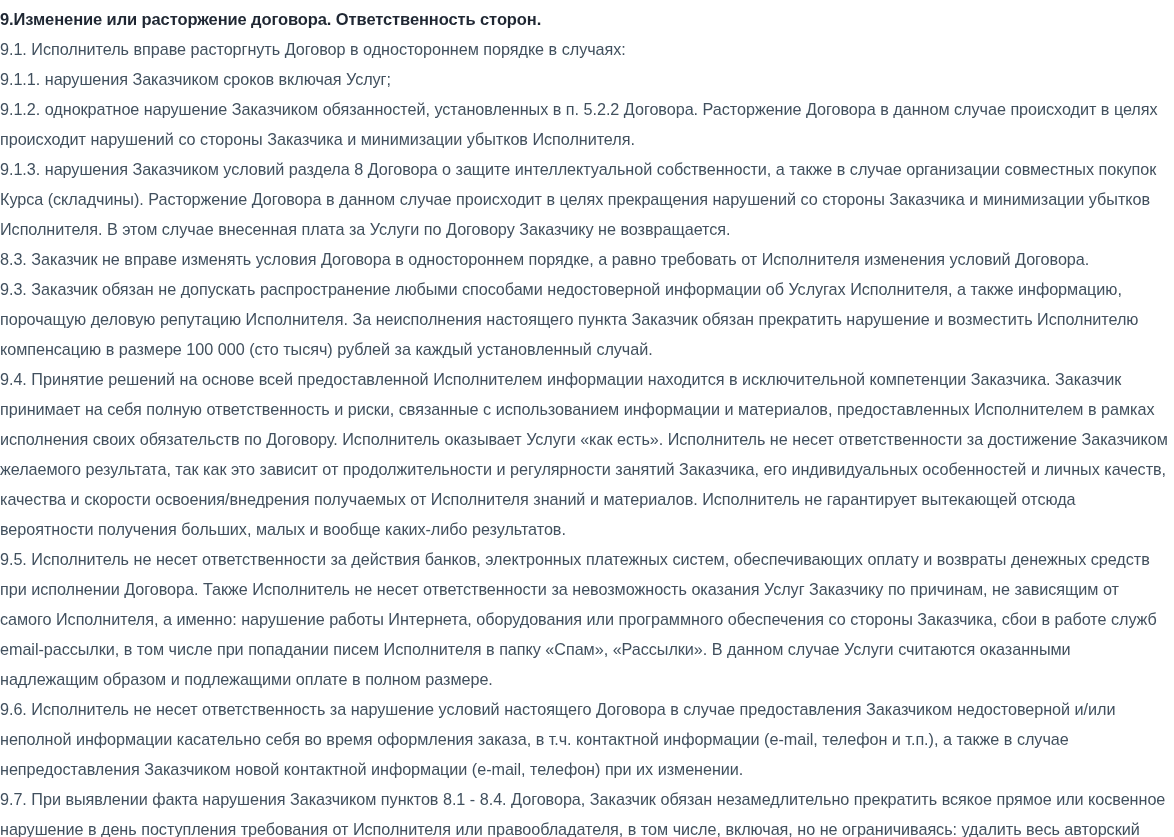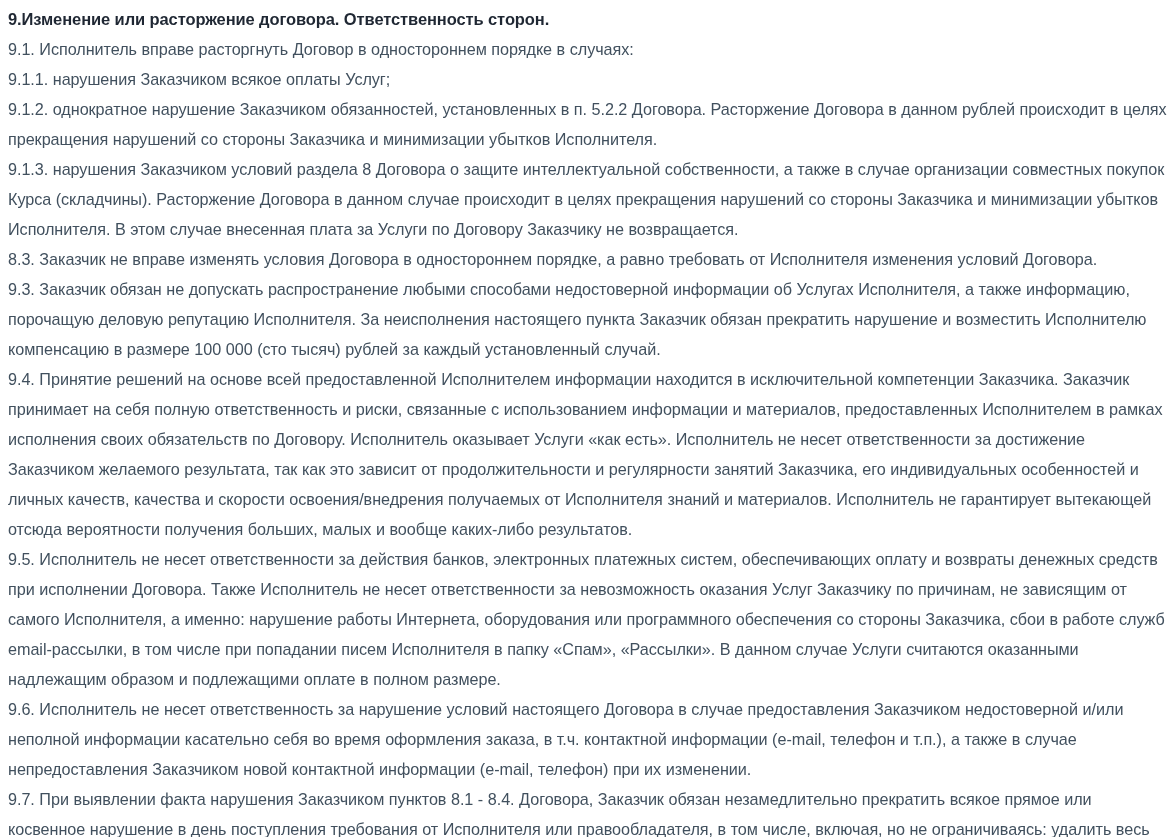--- a/index.html
+++ b/index.html
@@ -13,21 +13,21 @@
     height: 837px;
     overflow: hidden;
     font-family: "Liberation Sans", "DejaVu Sans", sans-serif;
     color: #41505e;
     -webkit-font-smoothing: antialiased;
   }
   .page {
     box-sizing: border-box;
     width: 1174px;
     height: 679px;
-    padding: 4px 6px 0 8px;
+    padding: 4px 6px 0 0;
     background: #ffffff;
   }
   .doc-heading {
     font-size: 16.5px;
     font-weight: bold;
     color: #1f2733;
     line-height: 30px;
     margin: 0 0 0 0;
     letter-spacing: -0.1px;
     white-space: nowrap;
@@ -45,23 +45,23 @@
 </style>
 </head>
 <body>
 
 <div class="page">
 
   <h1 class="doc-heading">9.Изменение или расторжение договора. Ответственность сторон.</h1>
 
   <p class="clause">9.1. Исполнитель вправе расторгнуть Договор в одностороннем порядке в случаях:</p>
 
-  <p class="clause">9.1.1. нарушения Заказчиком всякое оплаты Услуг;</p>
+  <p class="clause">9.1.1. нарушения Заказчиком сроков включая Услуг;</p>
 
-  <p class="clause">9.1.2. однократное нарушение Заказчиком обязанностей, установленных в п. 5.2.2 Договора. Расторжение Договора в данном рублей происходит в целях прекращения нарушений со стороны Заказчика и минимизации убытков Исполнителя.</p>
+  <p class="clause">9.1.2. однократное нарушение Заказчиком обязанностей, установленных в п. 5.2.2 Договора. Расторжение Договора в данном случае происходит в целях происходит нарушений со стороны Заказчика и минимизации убытков Исполнителя.</p>
 
   <p class="clause">9.1.3. нарушения Заказчиком условий раздела 8 Договора о защите интеллектуальной собственности, а также в случае организации совместных покупок Курса (складчины). Расторжение Договора в данном случае происходит в целях прекращения нарушений со стороны Заказчика и минимизации убытков Исполнителя. В этом случае внесенная плата за Услуги по Договору Заказчику не возвращается.</p>
 
   <p class="clause">8.3. Заказчик не вправе изменять условия Договора в одностороннем порядке, а равно требовать от Исполнителя изменения условий Договора.</p>
 
   <p class="clause">9.3. Заказчик обязан не допускать распространение любыми способами недостоверной информации об Услугах Исполнителя, а также информацию, порочащую деловую репутацию Исполнителя. За неисполнения настоящего пункта Заказчик обязан прекратить нарушение и возместить Исполнителю компенсацию в размере 100 000 (сто тысяч) рублей за каждый установленный случай.</p>
 
   <p class="clause">9.4. Принятие решений на основе всей предоставленной Исполнителем информации находится в исключительной компетенции Заказчика. Заказчик принимает на себя полную ответственность и риски, связанные с использованием информации и материалов, предоставленных Исполнителем в рамках исполнения своих обязательств по Договору. Исполнитель оказывает Услуги «как есть». Исполнитель не несет ответственности за достижение Заказчиком желаемого результата, так как это зависит от продолжительности и регулярности занятий Заказчика, его индивидуальных особенностей и личных качеств, качества и скорости освоения/внедрения получаемых от Исполнителя знаний и материалов. Исполнитель не гарантирует вытекающей отсюда вероятности получения больших, малых и вообще каких-либо результатов.</p>
 
   <p class="clause">9.5. Исполнитель не несет ответственности за действия банков, электронных платежных систем, обеспечивающих оплату и возвраты денежных средств при исполнении Договора. Также Исполнитель не несет ответственности за невозможность оказания Услуг Заказчику по причинам, не зависящим от самого Исполнителя, а именно: нарушение работы Интернета, оборудования или программного обеспечения со стороны Заказчика, сбои в работе служб email-рассылки, в том числе при попадании писем Исполнителя в папку «Спам», «Рассылки». В данном случае Услуги считаются оказанными надлежащим образом и подлежащими оплате в полном размере.</p>

